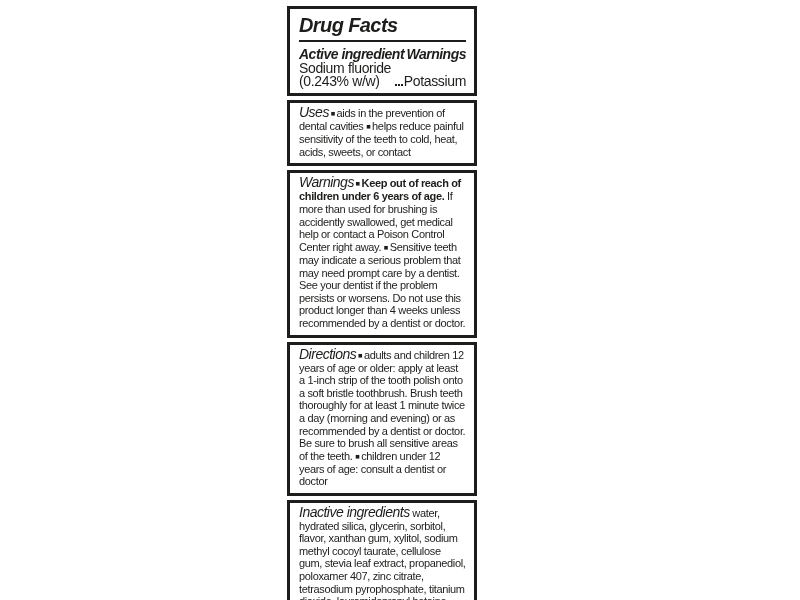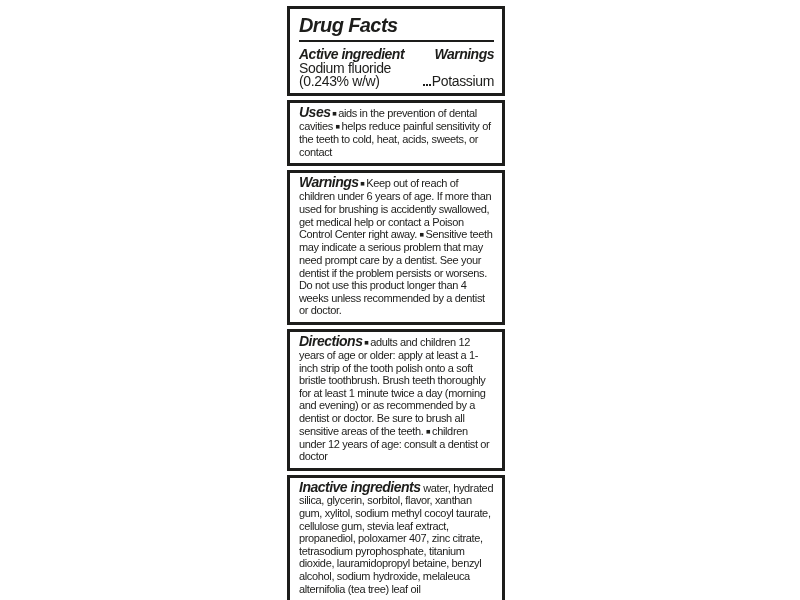--- a/index.html
+++ b/index.html
@@ -19,21 +19,21 @@
     background: #ffffff;
   }
   .label {
     position: absolute;
     left: 287px;
     top: 6px;
     width: 218px;
   }
   .box {
     box-sizing: border-box;
-    width: 218px;
+    width: 190px;
     border: 3px solid #1d1d1b;
     background: #ffffff;
     margin-bottom: 4px;
     padding: 3px 8px 5px 9px;
   }
   .title {
     margin: 0;
     padding-top: 2px;
     font-style: italic;
     font-weight: bold;
@@ -69,26 +69,26 @@
     min-width: 8px;
   }
   .sec {
     margin: 0;
     font-size: 11px;
     letter-spacing: -0.35px;
     line-height: 12.6px;
   }
   .seg-heading {
     font-style: italic;
-    font-weight: bold;
+    font-weight: normal;
     font-size: 14px;
     letter-spacing: -0.5px;
   }
   .seg-bold {
-    font-weight: normal;
+    font-weight: bold;
   }
   .seg-bullet {
     font-size: 7.5px;
     vertical-align: 1.5px;
   }
   .seg-normal {}
 </style>
 </head>
 <body>
 

